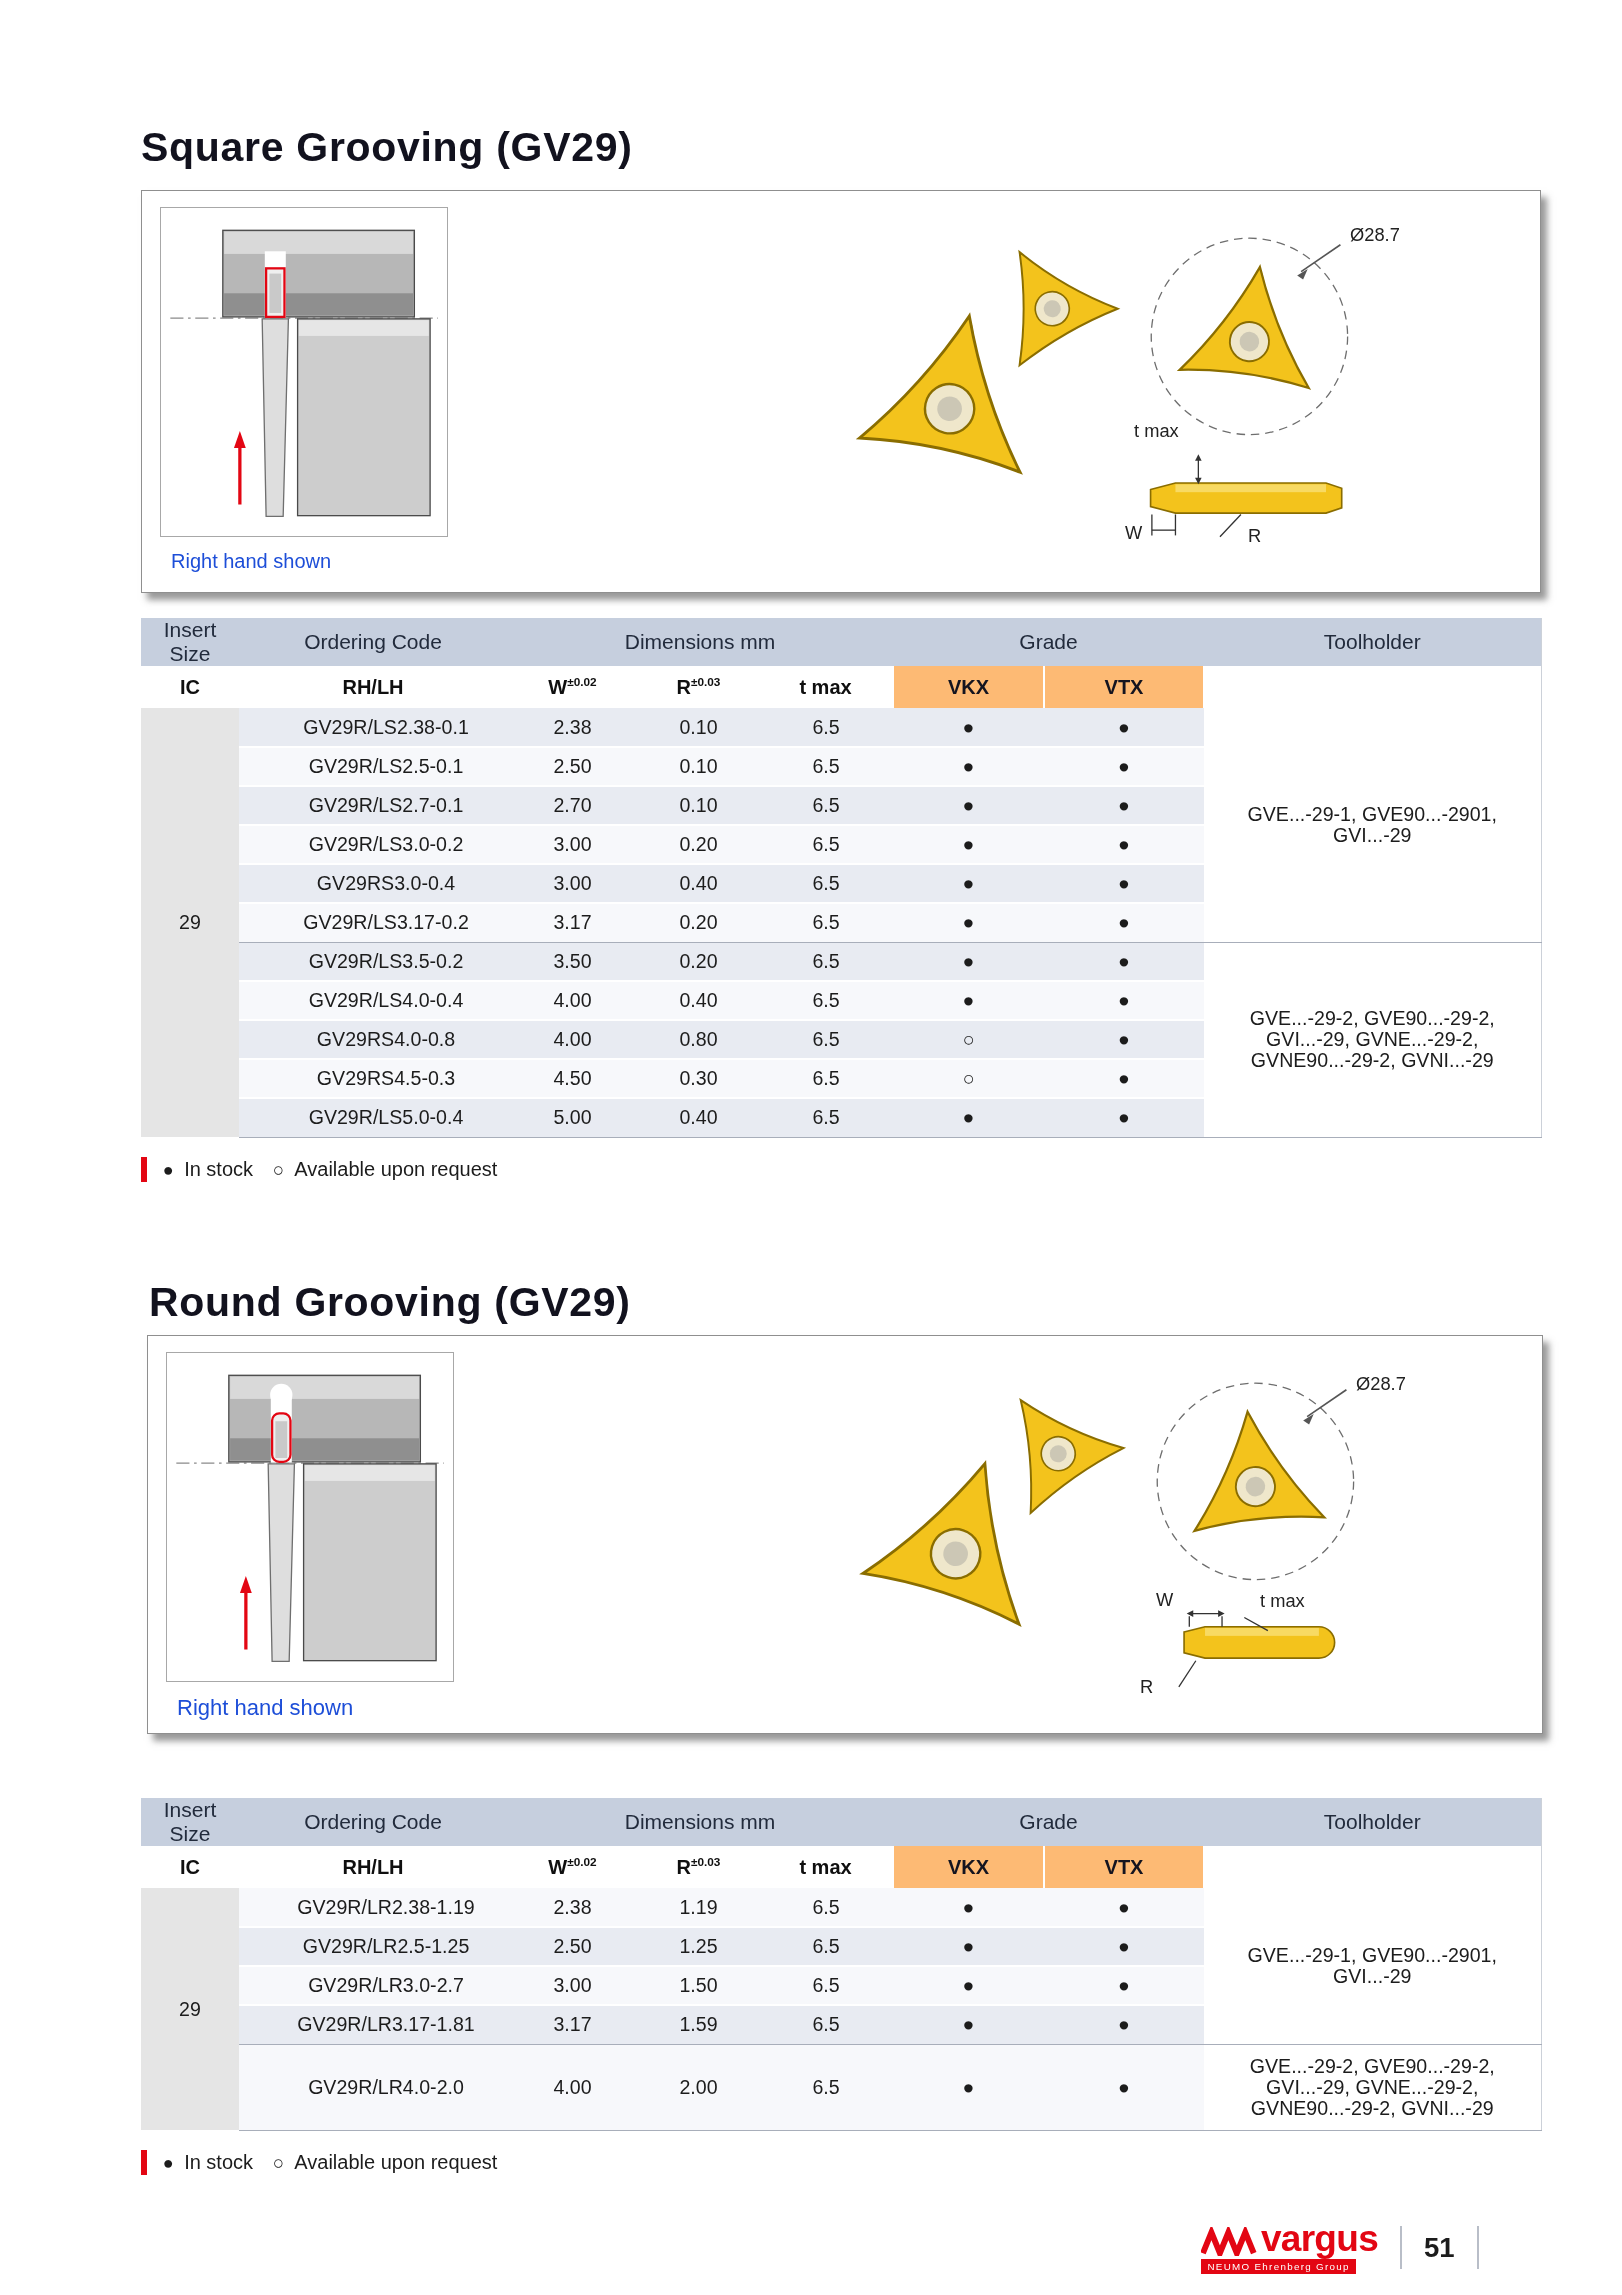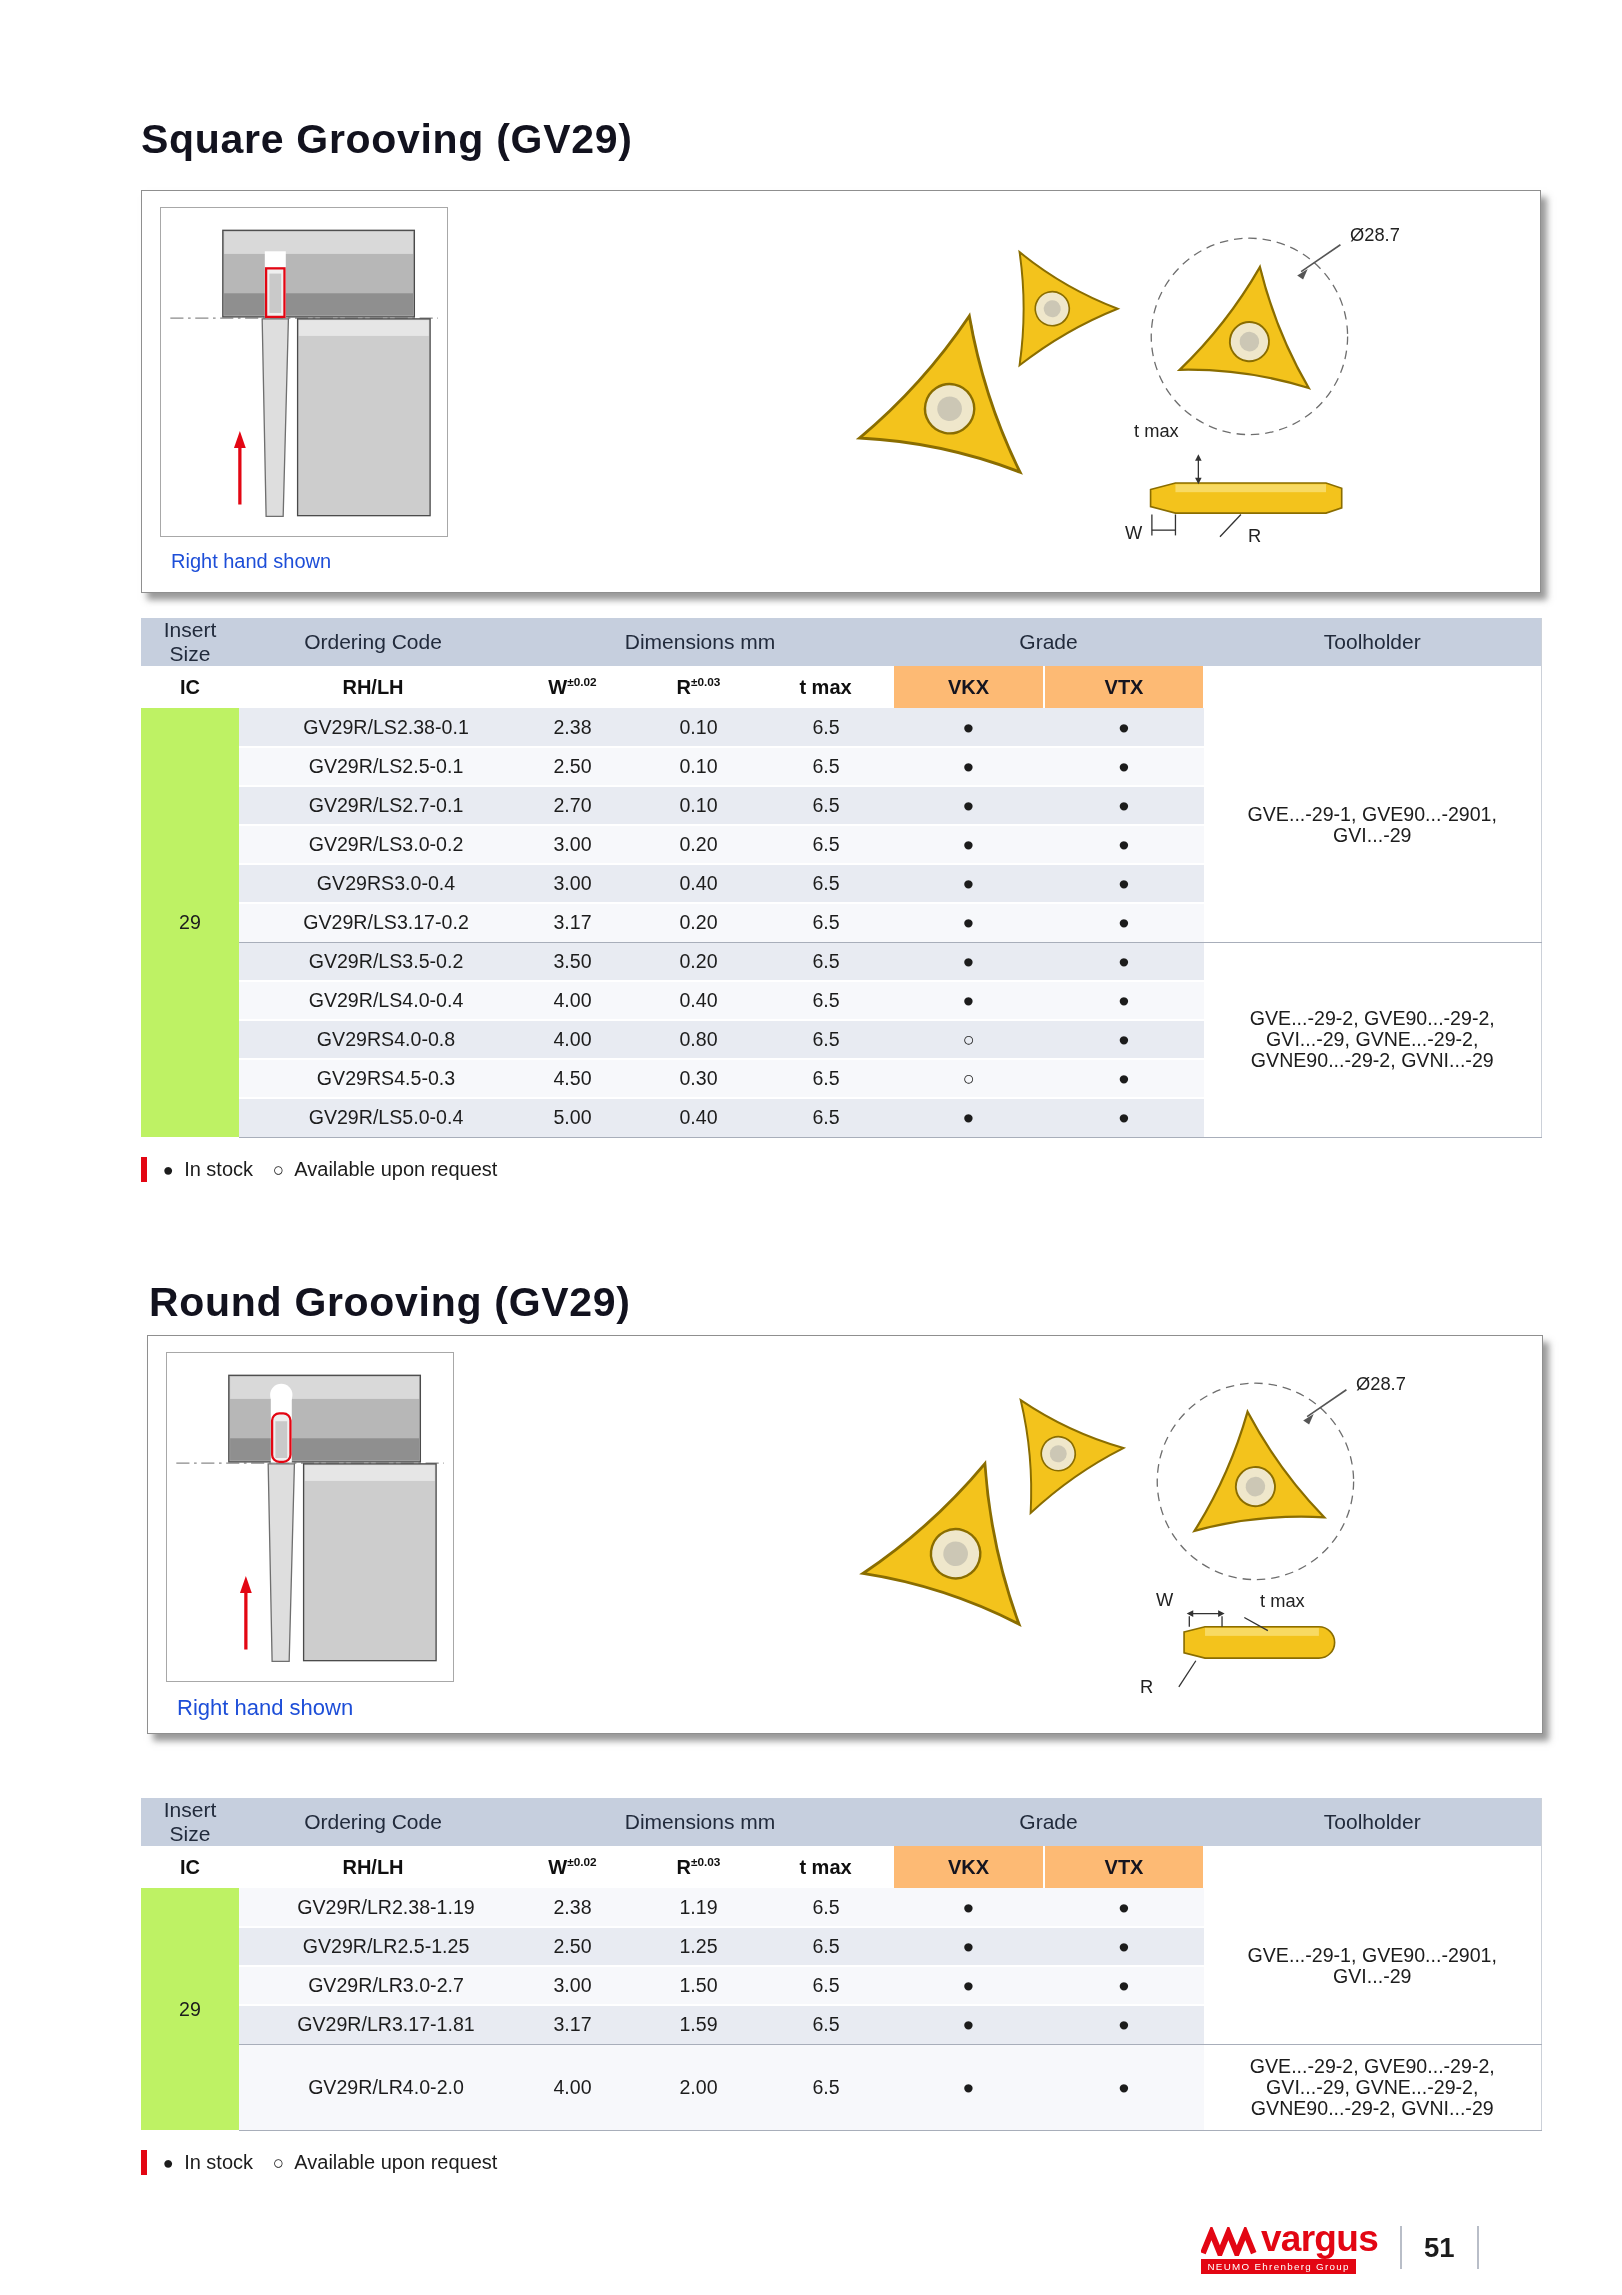--- a/index.html
+++ b/index.html
@@ -65,21 +65,21 @@
   }
   table.spec sup { font-size: 11.8px; font-weight: 700; }
 
   table.spec td {
     height: 39px;
     font-size: 19.6px;
     text-align: center;
     vertical-align: middle;
   }
   td.code { text-align: left; padding-left: 26px; }
-  td.ic   { background: #bef264; }
+  td.ic   { background: #e5e5e5; }
   td.hold {
     background: #ffffff;
     font-size: 18.3px;
     line-height: 21px;
     padding: 3.9px 7.9px;
   }
   .band { border-bottom: 2px solid #ffffff; }
   #t1 tbody tr:nth-child(odd)  .band { background: #e8ebf2; }
   #t1 tbody tr:nth-child(even) .band { background: #f7f8fb; }
   #t2 tbody tr:nth-child(odd)  .band { background: #f7f8fb; }
@@ -106,21 +106,21 @@
     background: #e30613; color: #ffffff;
     font-size: 9.8px; letter-spacing: 1.3px;
     padding: 2px 6.5px; width: max-content; margin-top: 2.6px;
   }
   .vline { width: 2px; height: 43px; background: #b9bec8; }
   .pnum { font-size: 27.5px; font-weight: 700; color: #1c1c1c; }
 </style>
 </head>
 <body>
 
-<h1 class="abs sec-title" style="left:141px; top:116px;">Square Grooving (GV29)</h1>
+<h1 class="abs sec-title" style="left:141px; top:124px;">Square Grooving (GV29)</h1>
 
 <div class="abs panel" style="left:141px; top:190px; width:1400px; height:403px;">
 
   <div class="subpanel" style="left:18.3px; top:15.7px; width:288px; height:330px;">
     <svg width="285" height="328" viewBox="0 0 430 500">
       <line x1="12" y1="168" x2="420" y2="168" stroke="#8a8a8a" stroke-width="2" stroke-dasharray="20 7 4 7"></line>
       <rect x="92" y="34" width="292" height="132" fill="#b7b7b7" stroke="#4a4a4a" stroke-width="2"></rect>
       <rect x="94" y="36" width="288" height="34" fill="#d9d9d9"></rect>
       <rect x="94" y="130" width="288" height="34" fill="#8f8f8f"></rect>
       <rect x="156" y="66" width="32" height="101" fill="#ffffff"></rect>

